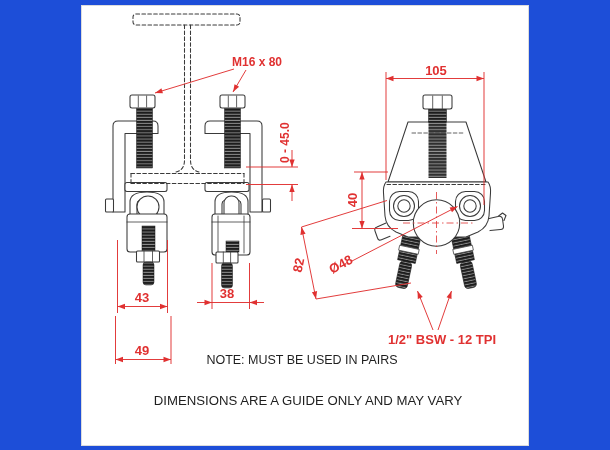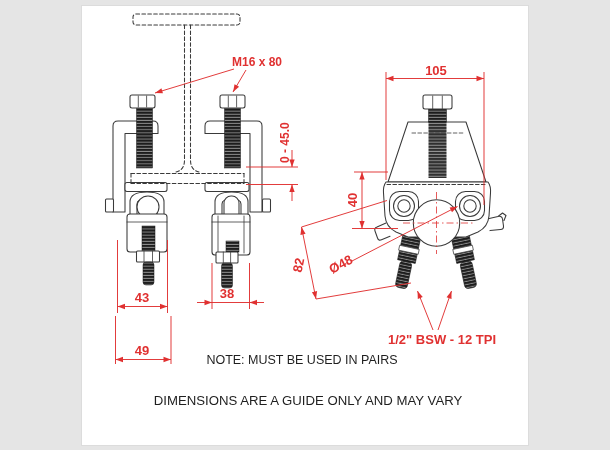--- a/index.html
+++ b/index.html
@@ -1,16 +1,16 @@
 <!DOCTYPE html>
 <html><head>
 <meta charset="utf-8">
 <style>
   html,body{margin:0;padding:0;background:#ffffff;}
-  .stage{position:relative;width:610px;height:450px;background:#e5e5e5;
+  .stage{position:relative;width:610px;height:450px;background:#1d4ed8;
          font-family:"Liberation Sans",sans-serif;overflow:hidden;}
   svg{display:block;}
   .outline{stroke:#3a3a3a;stroke-width:1.05;fill:none;stroke-linejoin:round;stroke-linecap:round;}
   .white{fill:#ffffff;}
   .dashed{stroke-dasharray:3.6 2.3;}
   .thin{stroke-width:.8;}
   .red{stroke:#e03131;stroke-width:.95;fill:none;}
   .cline{stroke:#e03131;stroke-width:.8;fill:none;stroke-dasharray:7 3 1.5 3;}
   .dim{fill:#e03131;font-family:"Liberation Sans",sans-serif;font-size:13px;font-weight:700;}
   .dim-sm{font-size:12px;}

